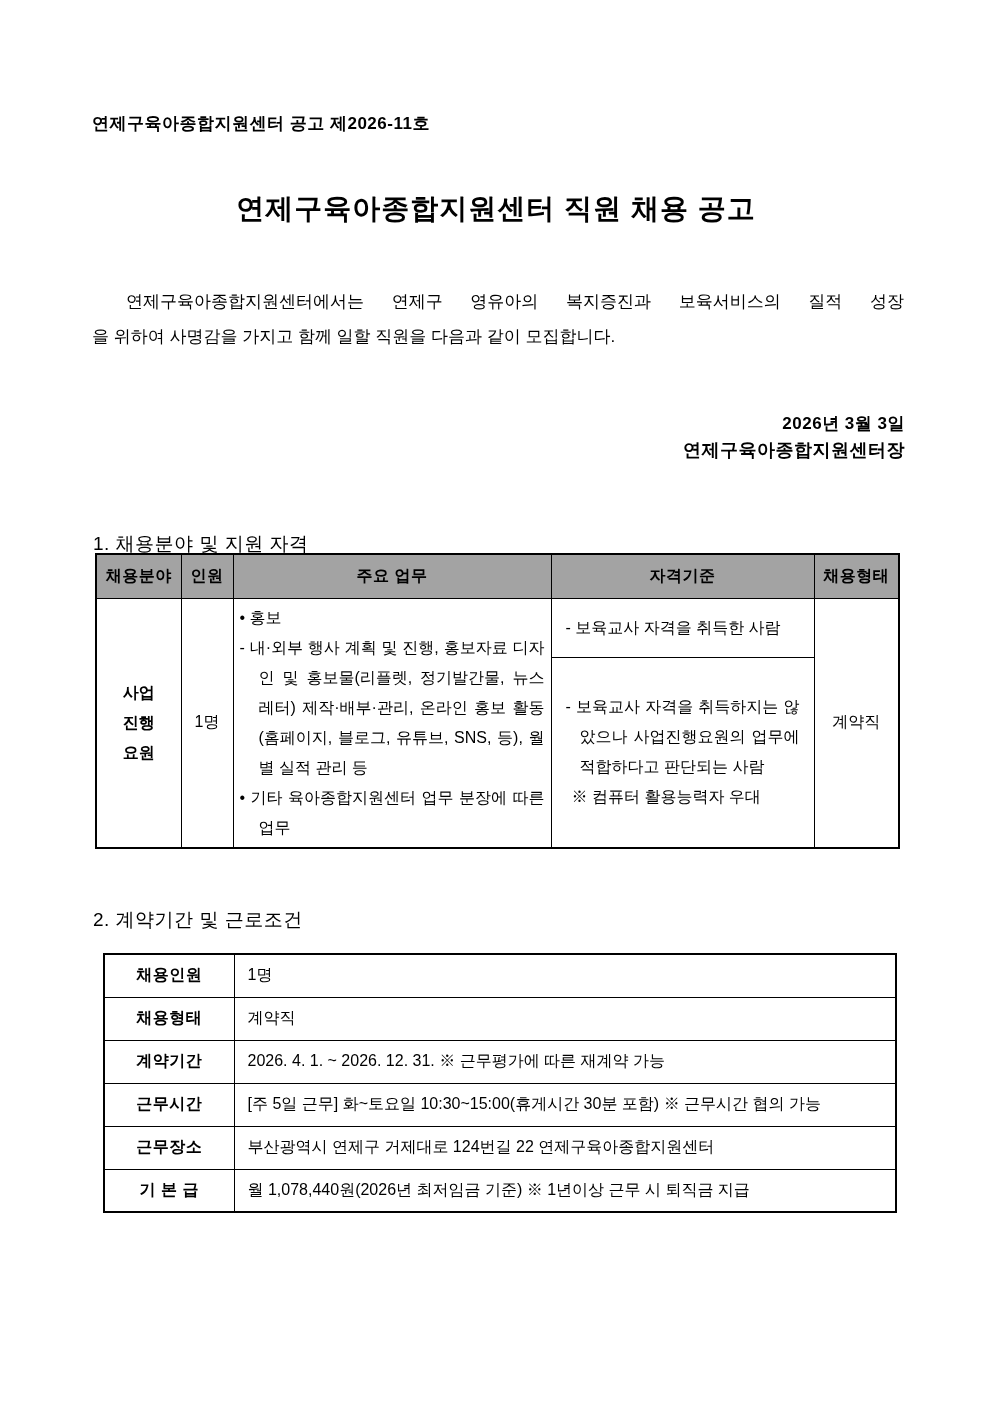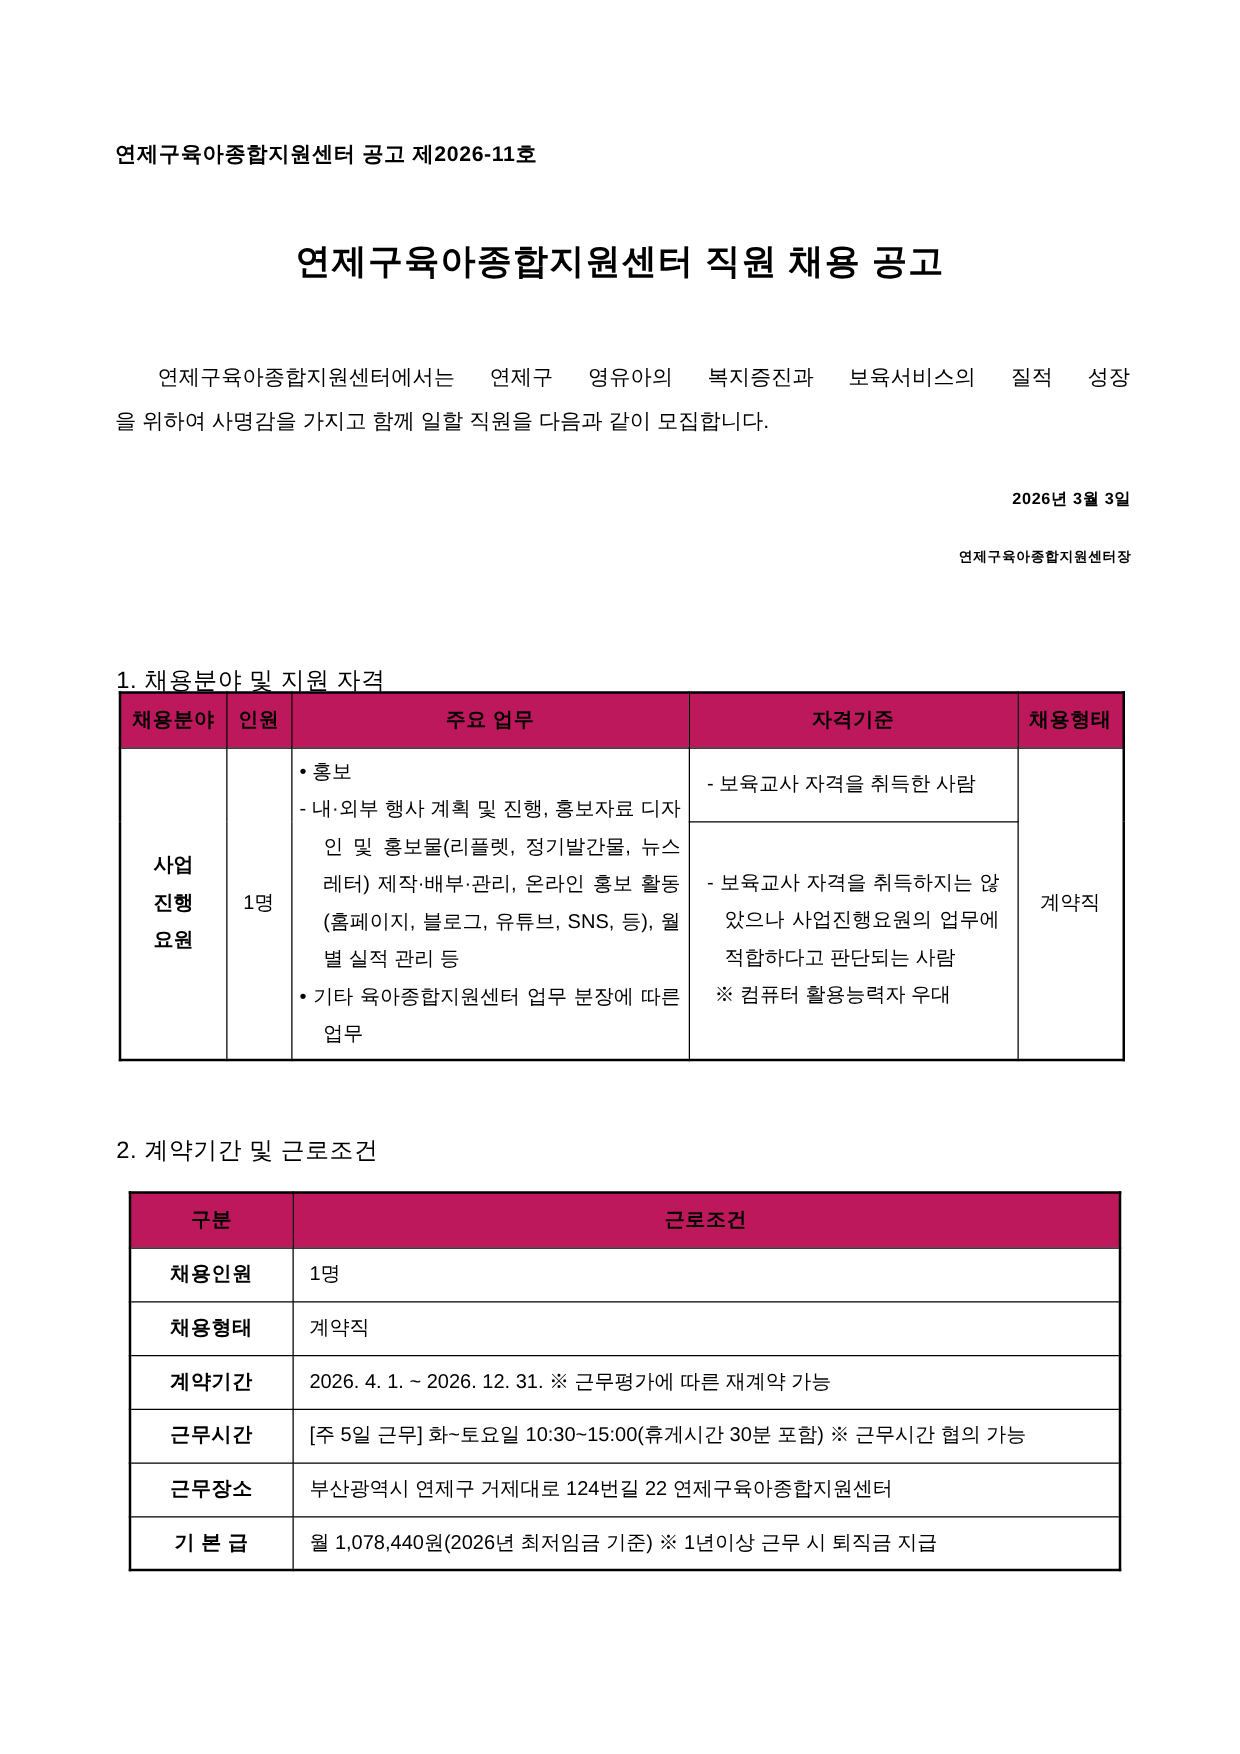--- a/index.html
+++ b/index.html
@@ -33,46 +33,46 @@
     font-size: 17px; line-height: 35px;
   }
   #intro .line1 {
     text-indent: 2em;
     text-align: justify;
     text-align-last: justify;
   }
   #intro .line2 { text-align: left; }
 
   #issue-date {
-    right: 87px; top: 390px;
-    font-size: 13px; font-weight: bold;
+    right: 87px; top: 412px;
+    font-size: 17px; font-weight: bold;
     letter-spacing: 0.5px;
   }
   #issuer {
     right: 87px; top: 438px;
-    font-size: 11px; font-weight: bold;
+    font-size: 18px; font-weight: bold;
     letter-spacing: 0.5px;
   }
 
   .section-heading {
     left: 93px;
     font-size: 19px;
     letter-spacing: 0.5px;
   }
   #sec1-heading { top: 531px; }
   #sec2-heading { top: 907px; }
 
   table {
     border-collapse: collapse;
     table-layout: fixed;
   }
   table, th, td { border: 1px solid #000; }
   table { border: 2px solid #000; }
   th {
-    background: #be185d;
+    background: #a3a3a3;
     font-size: 16px;
     font-weight: bold;
     text-align: center;
     letter-spacing: 0.5px;
   }
   td {
     font-size: 16px;
     vertical-align: middle;
   }
 
@@ -200,24 +200,20 @@
 
 
   <div id="sec2-heading" class="abs section-heading">2. 계약기간 및 근로조건</div>
 
   <table id="table2" class="abs">
     <colgroup>
       <col style="width:130px">
       <col style="width:662px">
     </colgroup>
     <tbody>
-        <tr class="head">
-      <th>구분</th>
-      <th>근로조건</th>
-    </tr>
     <tr class="body-row">
       <td class="label-cell">채용인원</td>
       <td class="value-cell">1명</td>
     </tr>
     <tr class="body-row">
       <td class="label-cell">채용형태</td>
       <td class="value-cell">계약직</td>
     </tr>
     <tr class="body-row">
       <td class="label-cell">계약기간</td>

